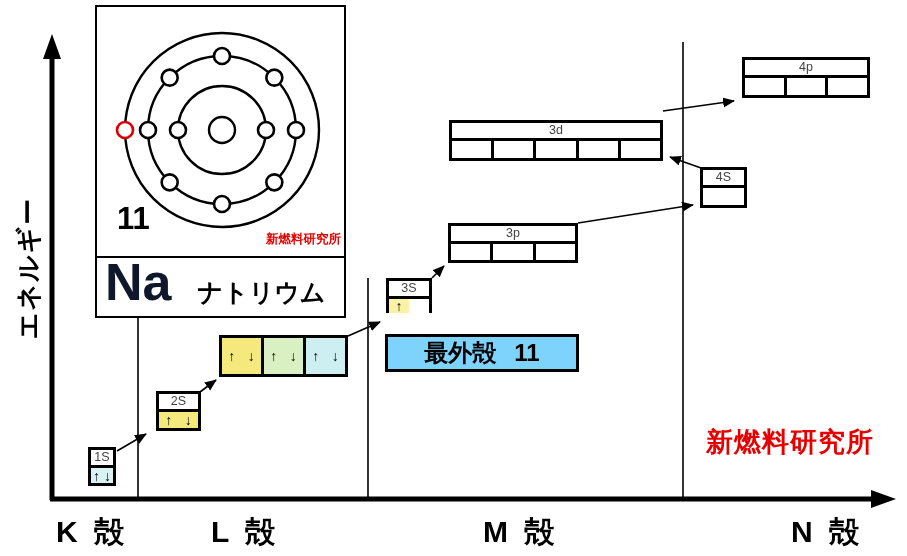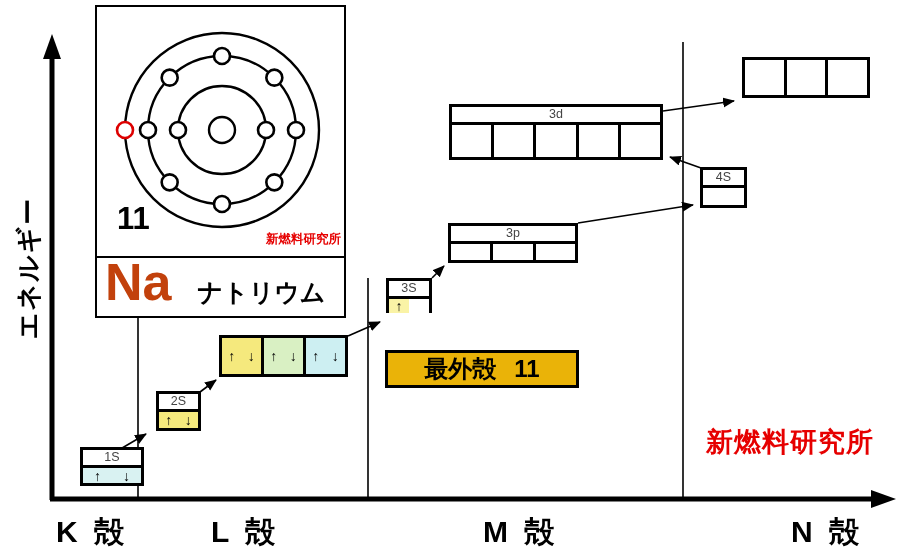--- a/index.html
+++ b/index.html
@@ -36,21 +36,21 @@
   .brand{position:absolute;left:706px;top:424px;font-size:27px;font-weight:bold;
          letter-spacing:1px;white-space:nowrap;}
 
   
   .card{position:absolute;left:95px;top:5px;width:251px;height:313px;box-sizing:border-box;
         border:2px solid #000;background:#fff;display:flex;flex-direction:column;}
   .card-top{position:relative;flex:1;}
   .atomic-number{position:absolute;left:20px;top:194px;font-size:31px;font-weight:600;color:#000;}
   .card-credit{position:absolute;right:3px;top:224px;font-size:12.5px;font-weight:bold;}
   .card-bottom{height:62px;border-top:2px solid #000;display:flex;align-items:flex-end;}
-  .symbol{font-size:52px;font-weight:bold;line-height:0.95;margin-left:8px;margin-bottom:10px;color:#c2410c;}
+  .symbol{font-size:52px;font-weight:bold;line-height:0.95;margin-left:8px;margin-bottom:10px;color:#0f172a;}
   .jp-name{font-size:25px;font-weight:bold;margin-left:26px;margin-bottom:8px;color:#000;}
 </style>
 </head>
 <body>
 
 <div class="canvas">
 
   <svg class="overlay" width="907" height="556">
     <defs>
       <marker id="ah" markerUnits="userSpaceOnUse" markerWidth="14" markerHeight="12" refX="11" refY="5" orient="auto">
@@ -70,21 +70,21 @@
     <line x1="200" y1="392" x2="216" y2="380" stroke="#000" stroke-width="1.6" marker-end="url(#ah)"></line>
     <line x1="348" y1="336" x2="380" y2="322" stroke="#000" stroke-width="1.6" marker-end="url(#ah)"></line>
     <line x1="432" y1="278" x2="444" y2="266" stroke="#000" stroke-width="1.6" marker-end="url(#ah)"></line>
     <line x1="578" y1="223" x2="693" y2="205" stroke="#000" stroke-width="1.6" marker-end="url(#ah)"></line>
     <line x1="701" y1="168" x2="670" y2="157" stroke="#000" stroke-width="1.6" marker-end="url(#ah)"></line>
     <line x1="663" y1="111" x2="734" y2="101" stroke="#000" stroke-width="1.6" marker-end="url(#ah)"></line>
   </svg>
 
   <div class="ylabel">エネルギー</div>
 
-  <div class="orb" style="left:80px;top:447px;width:64px;height:39px">
+  <div class="orb" style="left:88px;top:447px;width:28px;height:39px">
     <div class="orb-label">1S</div>
     <div class="orb-cells">
         <div class="orb-cell">
           <div class="orb-half" style="background: rgb(217, 242, 242);">↑</div>
           <div class="orb-half" style="background: rgb(217, 242, 242);">↓</div>
         </div>
       </div>
   </div>
   <div class="orb" style="left:156px;top:391px;width:45px;height:40px">
     <div class="orb-label">2S</div>
@@ -130,21 +130,21 @@
         <div class="orb-cell">
           <div class="orb-half" style="background: rgb(255, 255, 255);"></div>
           <div class="orb-half" style="background: rgb(255, 255, 255);"></div>
         </div>
         <div class="orb-cell">
           <div class="orb-half" style="background: rgb(255, 255, 255);"></div>
           <div class="orb-half" style="background: rgb(255, 255, 255);"></div>
         </div>
       </div>
   </div>
-  <div class="orb" style="left:449px;top:104px;width:214px;height:56px">
+  <div class="orb" style="left:449px;top:120px;width:214px;height:41px">
     <div class="orb-label">3d</div>
     <div class="orb-cells">
         <div class="orb-cell">
           <div class="orb-half" style="background: rgb(255, 255, 255);"></div>
           <div class="orb-half" style="background: rgb(255, 255, 255);"></div>
         </div>
         <div class="orb-cell">
           <div class="orb-half" style="background: rgb(255, 255, 255);"></div>
           <div class="orb-half" style="background: rgb(255, 255, 255);"></div>
         </div>
@@ -165,37 +165,38 @@
   <div class="orb" style="left:700px;top:167px;width:47px;height:41px">
     <div class="orb-label">4S</div>
     <div class="orb-cells">
         <div class="orb-cell">
           <div class="orb-half" style="background: rgb(255, 255, 255);"></div>
           <div class="orb-half" style="background: rgb(255, 255, 255);"></div>
         </div>
       </div>
   </div>
   <div class="orb" style="left:742px;top:57px;width:128px;height:41px">
-    <div class="orb-cells">
-        <div class="orb-cell">
-          <div class="orb-half" style="background: rgb(255, 255, 255);"></div>
-          <div class="orb-half" style="background: rgb(255, 255, 255);"></div>
-        </div>
-        <div class="orb-cell">
-          <div class="orb-half" style="background: rgb(255, 255, 255);"></div>
-          <div class="orb-half" style="background: rgb(255, 255, 255);"></div>
-        </div>
-        <div class="orb-cell">
-          <div class="orb-half" style="background: rgb(255, 255, 255);"></div>
-          <div class="orb-half" style="background: rgb(255, 255, 255);"></div>
-        </div>
-      </div>
-  </div>
-
-  <div class="outer-box" style="background: #eab308; margin-top: 16px;">
+    <div class="orb-label">4p</div>
+    <div class="orb-cells">
+        <div class="orb-cell">
+          <div class="orb-half" style="background: rgb(255, 255, 255);"></div>
+          <div class="orb-half" style="background: rgb(255, 255, 255);"></div>
+        </div>
+        <div class="orb-cell">
+          <div class="orb-half" style="background: rgb(255, 255, 255);"></div>
+          <div class="orb-half" style="background: rgb(255, 255, 255);"></div>
+        </div>
+        <div class="orb-cell">
+          <div class="orb-half" style="background: rgb(255, 255, 255);"></div>
+          <div class="orb-half" style="background: rgb(255, 255, 255);"></div>
+        </div>
+      </div>
+  </div>
+
+  <div class="outer-box" style="background: #7dd3fc;">
     <span>最外殻</span>
     <span>11</span>
   </div>
 
   <div class="shell-label" style="left:56px">K 殻</div>
   <div class="shell-label" style="left:211px">L 殻</div>
   <div class="shell-label" style="left:483px">M 殻</div>
   <div class="shell-label" style="left:791px">N 殻</div>
 
   <div class="brand" style="color: rgb(230, 0, 0);">新燃料研究所</div>

